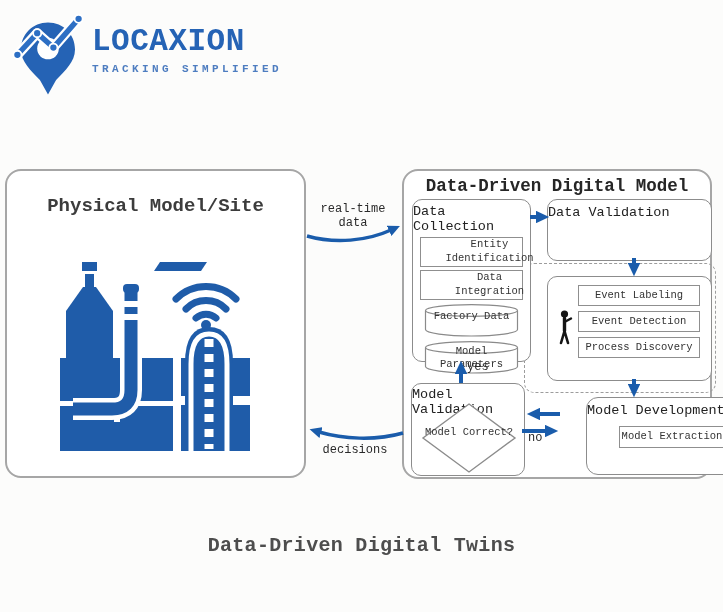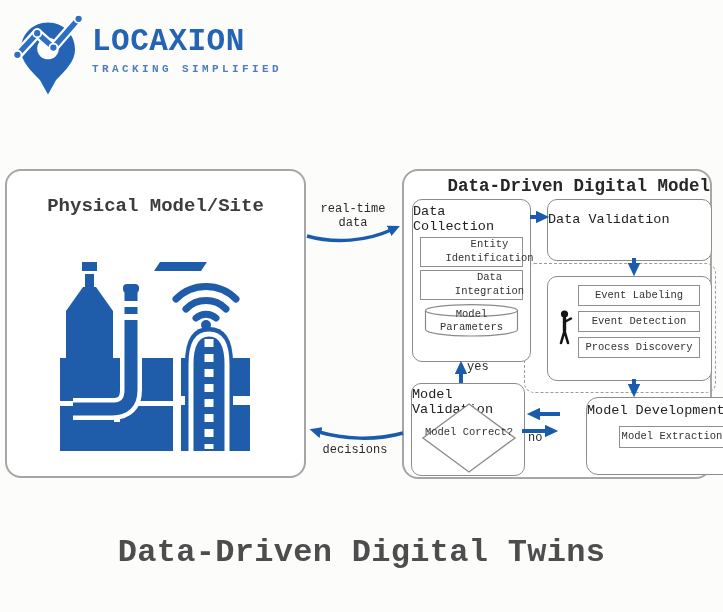--- a/index.html
+++ b/index.html
@@ -12,37 +12,37 @@
   .logo-name{font-size:31px;font-weight:800;letter-spacing:.5px;color:#2563b5;line-height:1;}
   .logo-tag{margin-top:6px;font-size:11px;font-weight:600;letter-spacing:3.4px;color:#4e7dc0;}
 
   
   .panel{position:absolute;background:#fff;border:2px solid #a6a6a6;border-radius:16px;box-sizing:border-box;}
   #left-panel{left:5px;top:169px;width:301px;height:309px;}
   #right-panel{left:402px;top:169px;width:310px;height:310px;}
   .physical-title{text-align:center;margin-top:24px;font-size:19px;font-weight:700;color:#3c3c3c;}
   .factory-svg{position:absolute;left:53px;top:80px;}
 
-  .dm-title{text-align:right;margin-top:5px;font-size:17.5px;font-weight:700;color:#262626;position:relative;z-index:3;}
+  .dm-title{text-align:center;margin-top:5px;font-size:17.5px;font-weight:700;color:#262626;position:relative;z-index:3;}
   .dashed-zone{position:absolute;left:120px;top:92px;width:192px;height:130px;
                border:1.5px dashed #9c9c9c;border-radius:10px;z-index:1;box-sizing:border-box;}
   .gbox{position:absolute;background:#fff;border:1.4px solid #8c8c8c;border-radius:10px;
         box-sizing:border-box;z-index:2;}
   .gbox-title{font-size:13.5px;color:#222;}
   .rbox{border:1px solid #8f8f8f;background:#fff;box-sizing:border-box;text-align:center;
         font-size:10.5px;color:#333;line-height:1.3;display:flex;align-items:center;justify-content:center;}
 
   #dc{left:8px;top:28px;width:119px;height:163px;padding-top:4px;}
   #dc .rbox{width:103px;margin:3px auto 0;min-height:30px;padding-left:36px;}
   .cyl{position:relative;width:99px;height:34px;margin:3px auto 0;}
   .cyl svg{position:absolute;left:0;top:0;}
   .cyl-label{position:absolute;left:0;top:7px;width:100%;text-align:center;
              font-size:10.5px;color:#333;line-height:1.2;}
 
-  #dv{left:143px;top:28px;width:165px;height:62px;padding-top:12px;}
+  #dv{left:143px;top:28px;width:165px;height:62px;padding-top:5px;}
   #dv .rbox{width:138px;height:24px;margin:5px auto 0;}
 
   #ke{left:143px;top:105px;width:165px;height:105px;padding-top:4px;}
   #ke .stack{margin-left:30px;}
   #ke .rbox{width:122px;height:21px;margin-top:5px;}
   #ke .rbox:first-child{margin-top:4px;}
   .person-svg{position:absolute;left:8px;top:32px;}
 
   #mv{left:7px;top:212px;width:114px;height:93px;padding-top:3px;}
   .diamond-svg{position:absolute;left:9px;top:18px;}
@@ -55,21 +55,21 @@
   .flow-arrows{position:absolute;left:0;top:0;z-index:6;pointer-events:none;}
   .mid-arrows{position:absolute;left:305px;top:165px;z-index:4;pointer-events:none;}
 
   .flow-label{position:absolute;font-size:12px;color:#2a2a2a;text-align:center;z-index:7;}
   #lbl-realtime{left:310px;top:202px;width:86px;}
   #lbl-decisions{left:322px;top:443px;width:66px;}
   #lbl-yes{left:467px;top:360px;width:30px;text-align:left;}
   #lbl-no{left:528px;top:431px;width:30px;text-align:left;}
 
   .caption{position:absolute;left:0;top:534px;width:100%;text-align:center;
-           font-size:32px;font-weight:700;color:#4d4d4d;letter-spacing:.3px;}
+           font-size:20px;font-weight:700;color:#4d4d4d;letter-spacing:.3px;}
 </style>
 </head>
 <body>
 
 <div id="page">
 
   <div class="logo">
     <svg class="pin-svg" width="72" height="90" viewBox="0 0 80 100">
       <path d="M40,16 C23,16 10,29 10,46 C10,60 21,69 31,80 L40,96 L49,80 C59,69 70,60 70,46 C70,29 57,16 40,16 Z" fill="#2563b5"></path>
       <circle cx="40" cy="45" r="12" fill="#fff"></circle>
@@ -135,20 +135,27 @@
 
     <div class="gbox" id="dc">
       <div class="gbox-title">Data Collection</div>
       <div class="rbox">Entity Identification</div>
       <div class="rbox">Data Integration</div>
       <div class="cyl">
         <svg width="99" height="34" viewBox="0 0 99 34">
           <path d="M3.5,7.5 v19 a46,6.5 0 0 0 92,0 v-19" fill="#fff" stroke="#8a8a8a" stroke-width="1.2"></path>
           <ellipse cx="49.5" cy="7.5" rx="46" ry="5.8" fill="#fff" stroke="#8a8a8a" stroke-width="1.2"></ellipse>
         </svg>
+        <div class="cyl-label">Factory Data</div>
+      </div>
+      <div class="cyl">
+        <svg width="99" height="34" viewBox="0 0 99 34">
+          <path d="M3.5,7.5 v19 a46,6.5 0 0 0 92,0 v-19" fill="#fff" stroke="#8a8a8a" stroke-width="1.2"></path>
+          <ellipse cx="49.5" cy="7.5" rx="46" ry="5.8" fill="#fff" stroke="#8a8a8a" stroke-width="1.2"></ellipse>
+        </svg>
         <div class="cyl-label" style="top:5px">Model Parameters</div>
       </div>
     </div>
 
     <div class="gbox" id="dv">
       <div class="gbox-title">Data Validation</div>
     </div>
 
     <div class="gbox" id="ke">
       <svg class="person-svg" width="18" height="38" viewBox="0 0 18 38">

